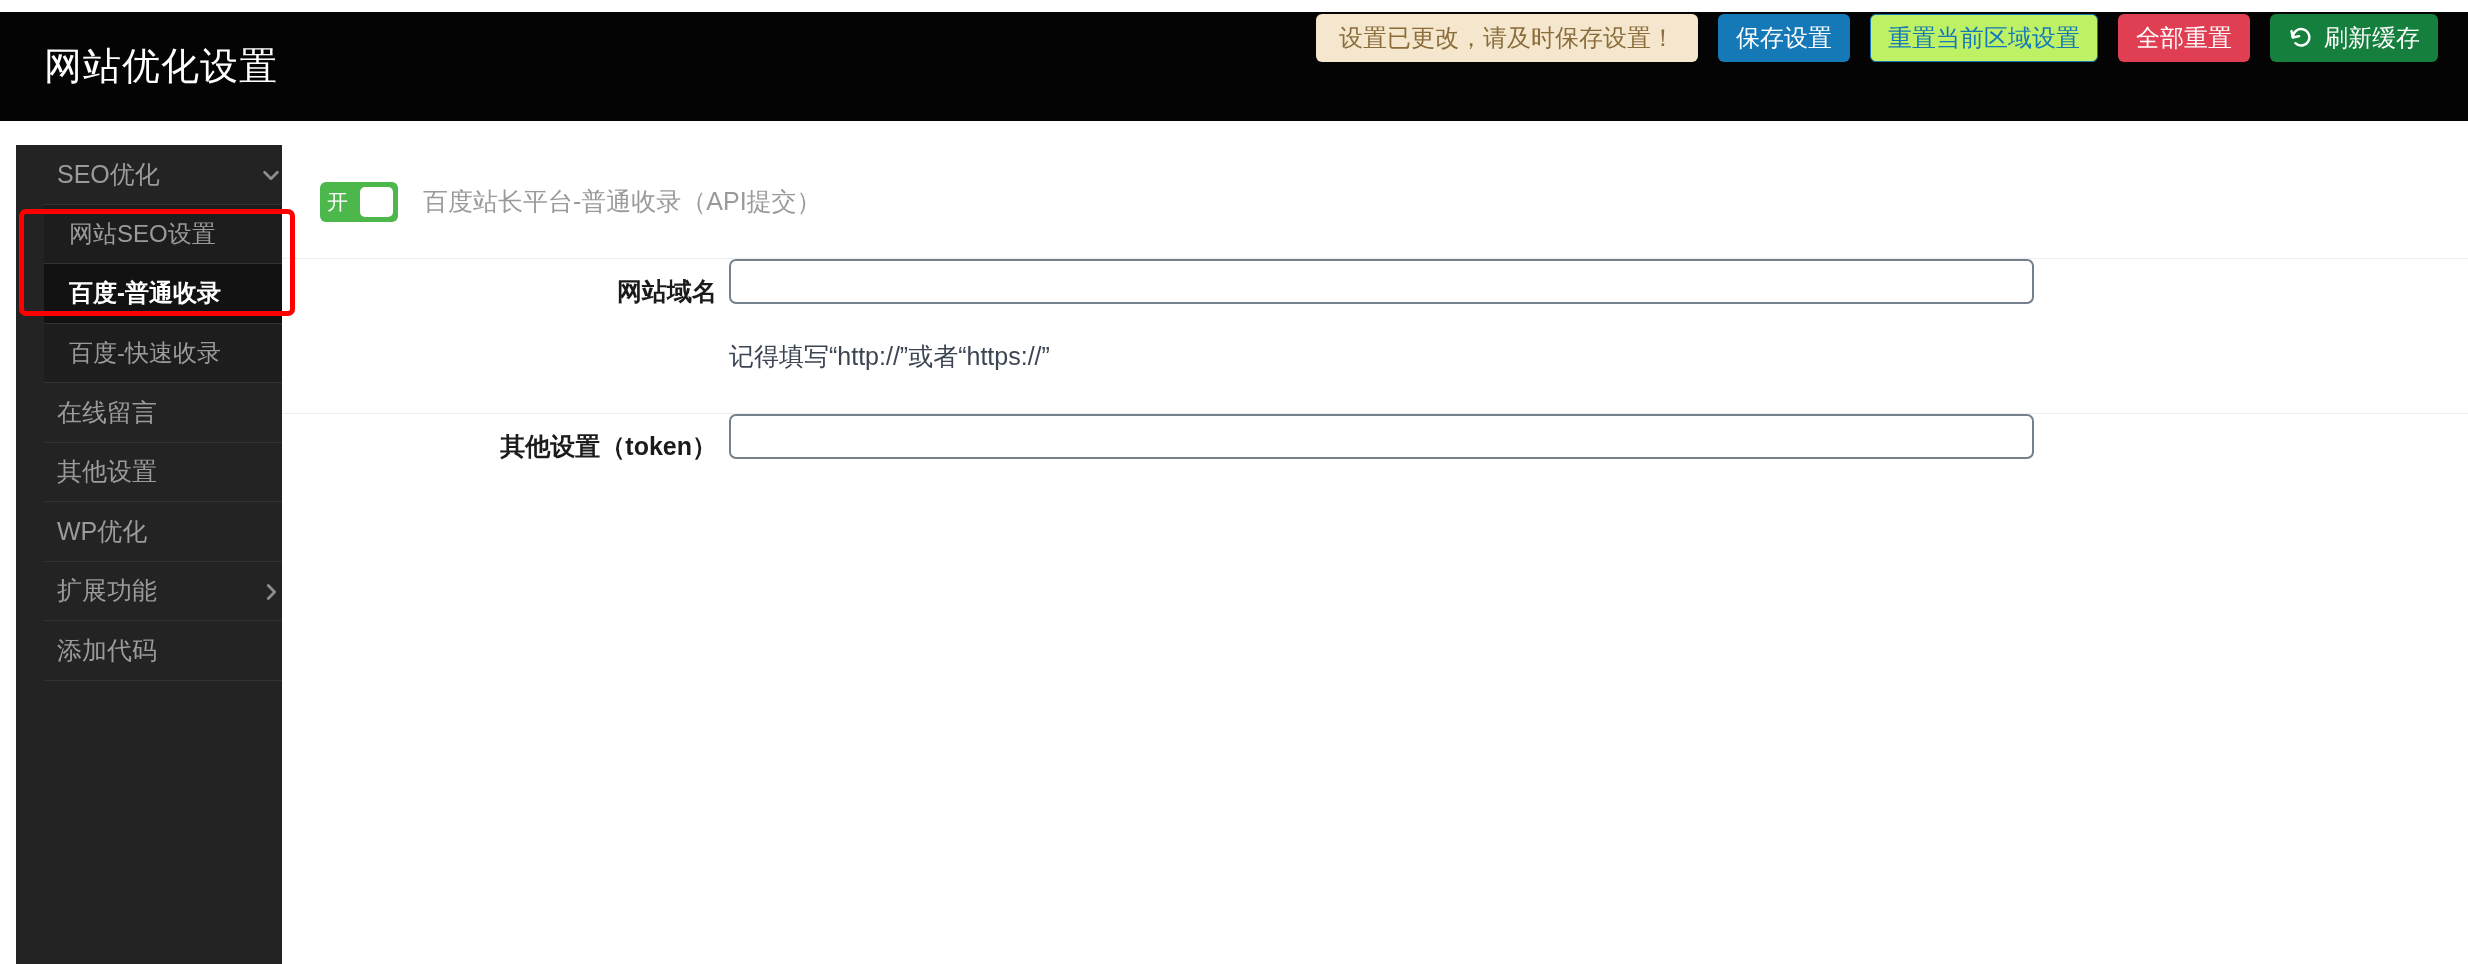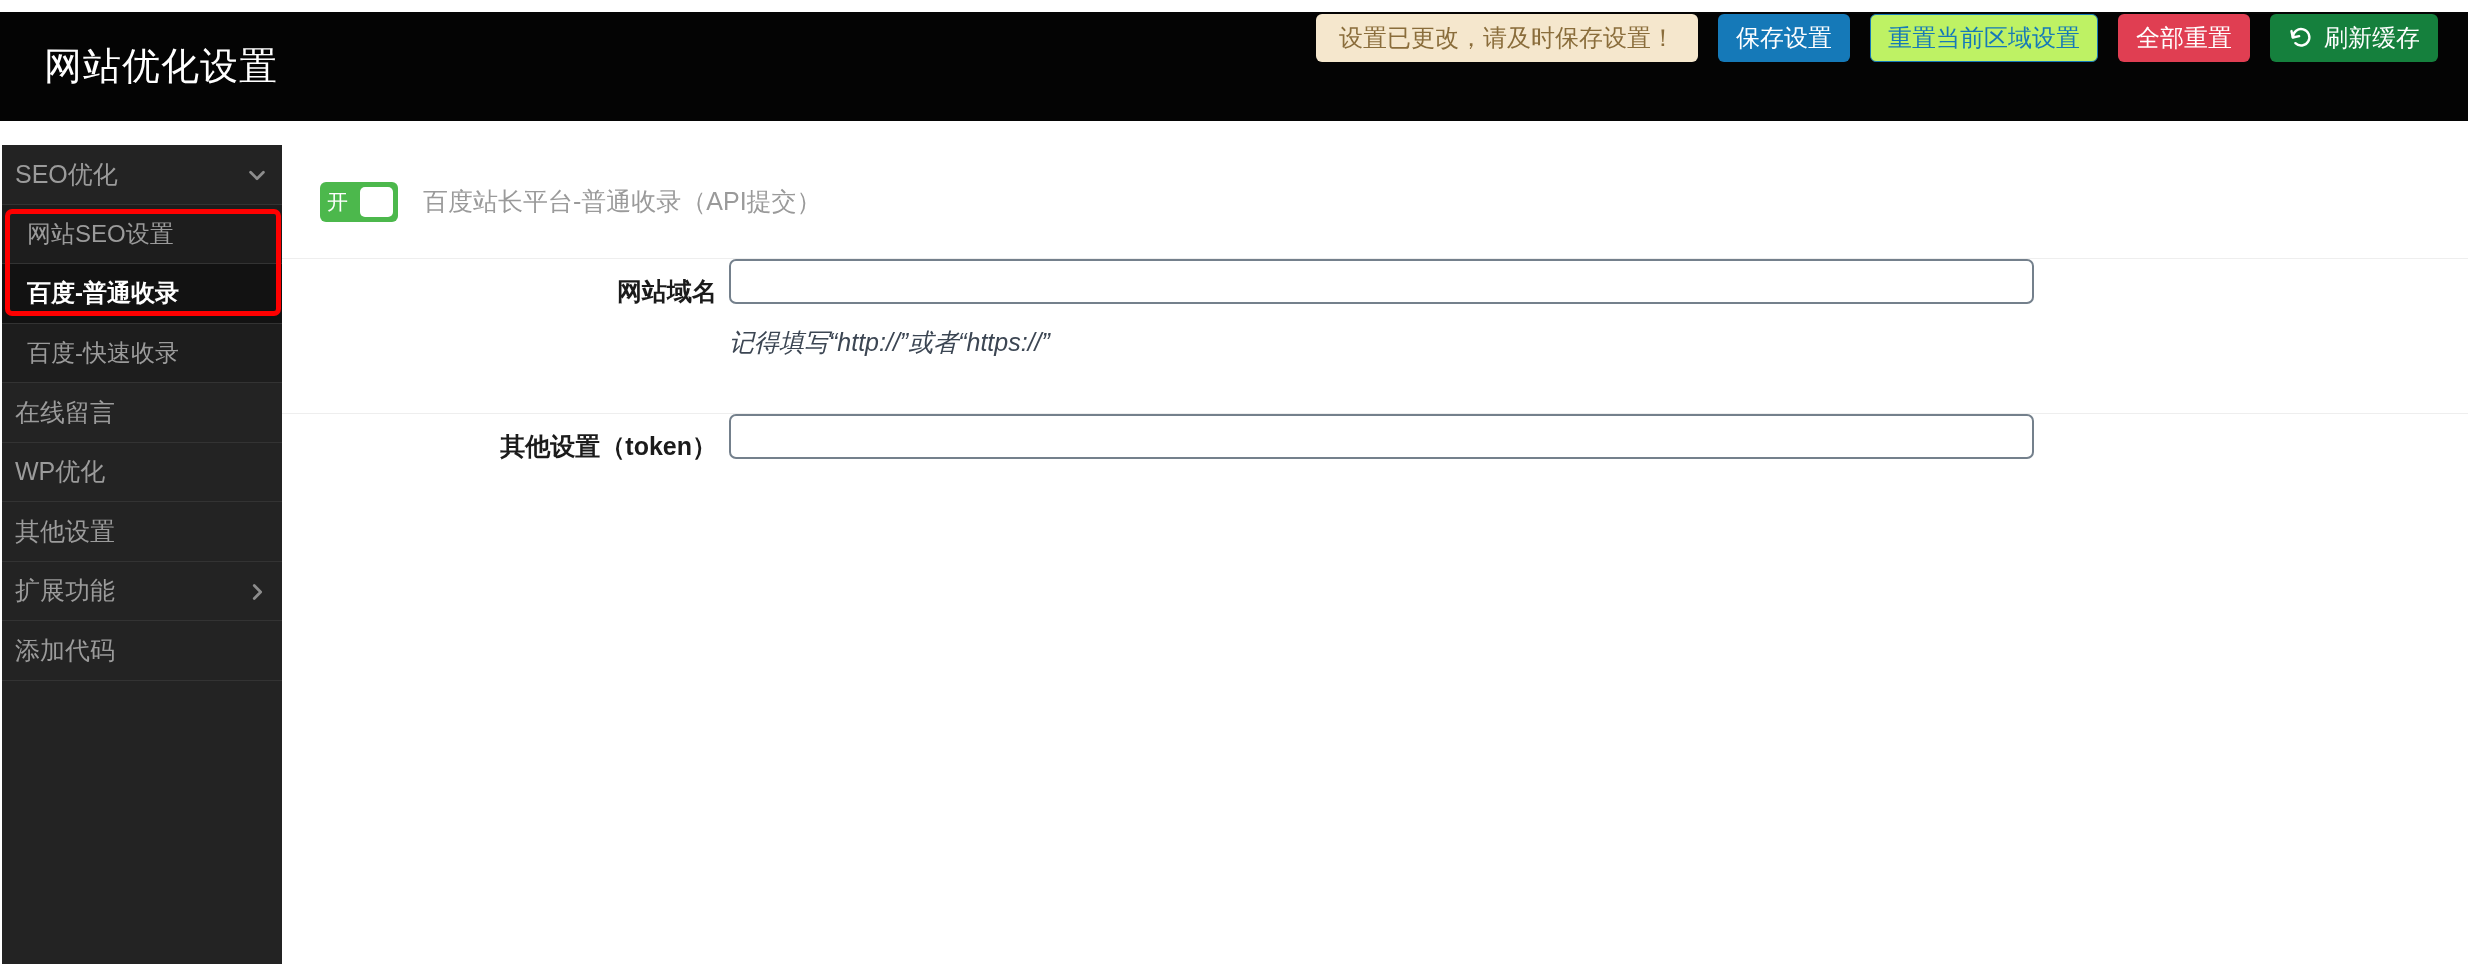--- a/index.html
+++ b/index.html
@@ -62,25 +62,26 @@
   }
   .tb-primary { background: #1579b8; color: #ffffff; }
   .tb-light   { background: #bef264; color: #1579b8; border: 1px solid #1579b8; }
   .tb-danger  { background: #e03e52; color: #ffffff; }
   .tb-warn    { background: #15803d; color: #ffffff; }
   .refresh-icon { display: inline-block; width: 26px; height: 26px; flex: 0 0 26px; }
 
   
   #sidebar {
     position: absolute;
-    left: 2px; top: 145px;
+    left: 16px; top: 145px;
     width: 282px;
     height: 819px;
     background: #232323;
     overflow: hidden;
+    padding-left: 28px;
   }
   .side-item {
     position: relative;
     height: 59.5px;
     display: flex;
     align-items: center;
     padding-left: 13px;
     padding-right: 16px;
     color: #9b9b9b;
     font-size: 25px;
@@ -195,25 +196,24 @@
     border: 2px solid #74808c;
     border-radius: 7px;
     background: #ffffff;
     font-size: 22px;
     padding: 0 12px;
     outline: none;
     font-family: "Liberation Sans", sans-serif;
     color: #222222;
   }
   .f-hint {
-    margin-top: 22px;
+    margin-top: 36px;
     font-size: 25px;
     color: #3c4653;
     white-space: nowrap;
-    font-style: italic;
   }
   .row-divider {
     position: absolute;
     left: 0;
     top: 268px;
     width: 2186px;
     height: 1px;
     background: #eeeeee;
   }
 </style>
@@ -271,25 +271,25 @@
 
   <div class="side-item child sub-bg">
     <span>百度-快速收录</span>
   </div>
 
   <div class="side-item group">
     <span>在线留言</span>
   </div>
 
   <div class="side-item group">
+    <span>其他设置</span>
+  </div>
+
+  <div class="side-item group">
     <span>WP优化</span>
-  </div>
-
-  <div class="side-item group">
-    <span>其他设置</span>
   </div>
 
   <div class="side-item group">
     <span>扩展功能</span>
     <span class="chev">
       <svg viewBox="0 0 24 24" width="22" height="22" fill="none" stroke="#8d8d8d" stroke-width="3" stroke-linecap="round" stroke-linejoin="round">
         <polyline points="9,5 16,12 9,19"></polyline>
       </svg>
     </span>
   </div>

